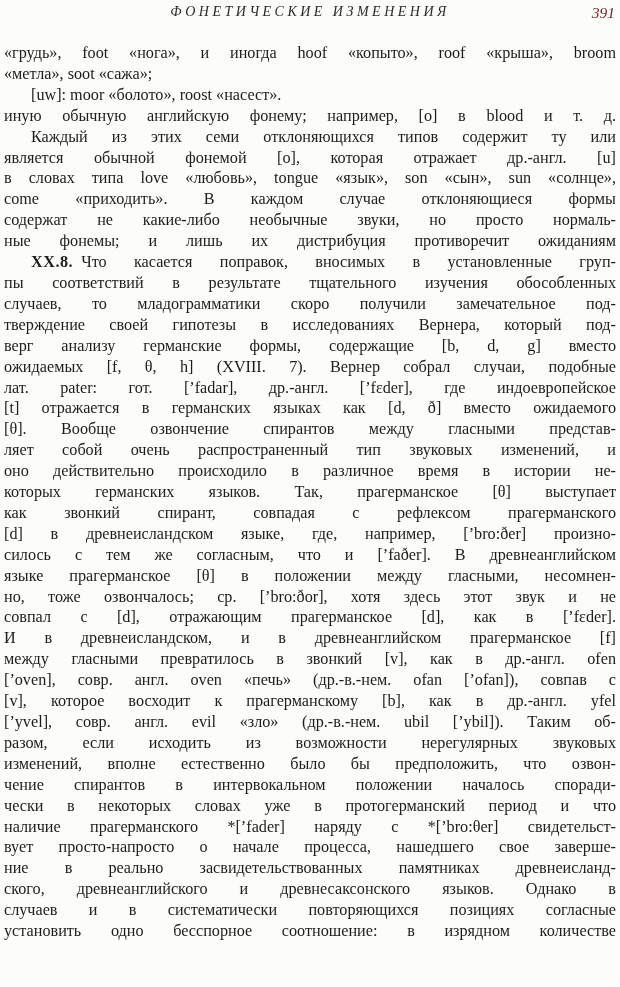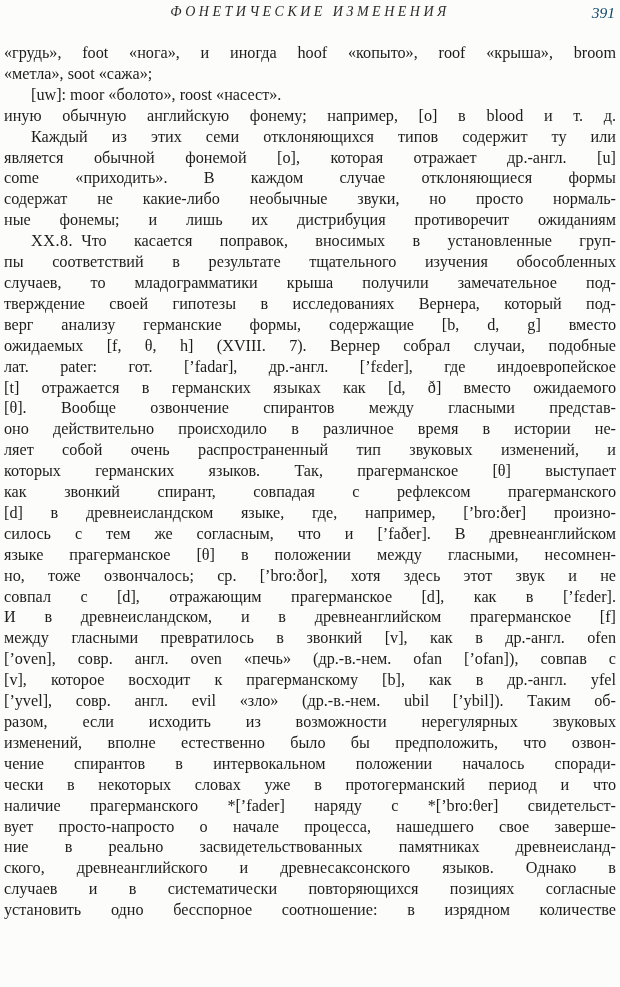--- a/index.html
+++ b/index.html
@@ -30,21 +30,21 @@
     letter-spacing: 3.5px;
     color: #2b2b2b;
     white-space: nowrap;
   }
   .page-number {
     position: absolute;
     right: 5px;
     top: 0;
     font-style: italic;
     font-size: 15.5px;
-    color: #0c4a6e;
+    color: #7f1d1d;
   }
   .page-body {
     position: absolute;
     top: 43px;
     left: 4px;
     right: 4px;
   }
   .line {
     font-size: 16.2px;
     line-height: 20.92px;
@@ -55,53 +55,54 @@
     white-space: normal;
   }
   .line.nojust {
     text-align: center;
     text-align-last: left;
   }
   .line.indent {
     text-indent: 27px;
   }
   .line b {
-    font-weight: normal;
+    font-weight: bold;
     letter-spacing: 0.5px;
   }
 </style>
 </head>
 <body>
 
 <div class="book-page" style="--paper: #fcfcfa; --ink: #1d1d1d;">
   <div class="running-head">
     <div class="running-title">ФОНЕТИЧЕСКИЕ ИЗМЕНЕНИЯ</div>
     <div class="page-number">391</div>
   </div>
   <div class="page-body">
       <div class="line">«грудь», foot «нога», и иногда hoof «копыто», roof «крыша», broom</div>
       <div class="line nojust">«метла», soot «сажа»;</div>
       <div class="line indent nojust">[uw]: moor «болото», roost «насест».</div>
       <div class="line">иную обычную английскую фонему; например, [o] в blood и т. д.</div>
       <div class="line indent">Каждый из этих семи отклоняющихся типов содержит ту или</div>
       <div class="line">является обычной фонемой [o], которая отражает др.-англ. [u]</div>
+      <div class="line">в словах типа love «любовь», tongue «язык», son «сын», sun «солнце»,</div>
       <div class="line">come «приходить». В каждом случае отклоняющиеся формы</div>
       <div class="line">содержат не какие-либо необычные звуки, но просто нормаль-</div>
       <div class="line">ные фонемы; и лишь их дистрибуция противоречит ожиданиям</div>
       <div class="line indent"><b>XX.8.</b> Что касается поправок, вносимых в установленные груп-</div>
       <div class="line">пы соответствий в результате тщательного изучения обособленных</div>
-      <div class="line">случаев, то младограмматики крыша получили замечательное под-</div>
+      <div class="line">случаев, то младограмматики скоро получили замечательное под-</div>
       <div class="line">тверждение своей гипотезы в исследованиях Вернера, который под-</div>
       <div class="line">верг анализу германские формы, содержащие [b, d, g] вместо</div>
       <div class="line">ожидаемых [f, θ, h] (XVIII. 7). Вернер собрал случаи, подобные</div>
       <div class="line">лат. pater: гот. [’fadar], др.-англ. [’fɛder], где индоевропейское</div>
       <div class="line">[t] отражается в германских языках как [d, ð] вместо ожидаемого</div>
       <div class="line">[θ]. Вообще озвончение спирантов между гласными представ-</div>
+      <div class="line">ляет собой очень распространенный тип звуковых изменений, и</div>
       <div class="line">оно действительно происходило в различное время в истории не-</div>
-      <div class="line">ляет собой очень распространенный тип звуковых изменений, и</div>
       <div class="line">которых германских языков. Так, прагерманское [θ] выступает</div>
       <div class="line">как звонкий спирант, совпадая с рефлексом прагерманского</div>
       <div class="line">[d] в древнеисландском языке, где, например, [’bro:ðer] произно-</div>
       <div class="line">силось с тем же согласным, что и [’faðer]. В древнеанглийском</div>
       <div class="line">языке прагерманское [θ] в положении между гласными, несомнен-</div>
       <div class="line">но, тоже озвончалось; ср. [’bro:ðor], хотя здесь этот звук и не</div>
       <div class="line">совпал с [d], отражающим прагерманское [d], как в [’fɛder].</div>
       <div class="line">И в древнеисландском, и в древнеанглийском прагерманское [f]</div>
       <div class="line">между гласными превратилось в звонкий [v], как в др.-англ. ofen</div>
       <div class="line">[’oven], совр. англ. oven «печь» (др.-в.-нем. ofan [’ofan]), совпав с</div>

